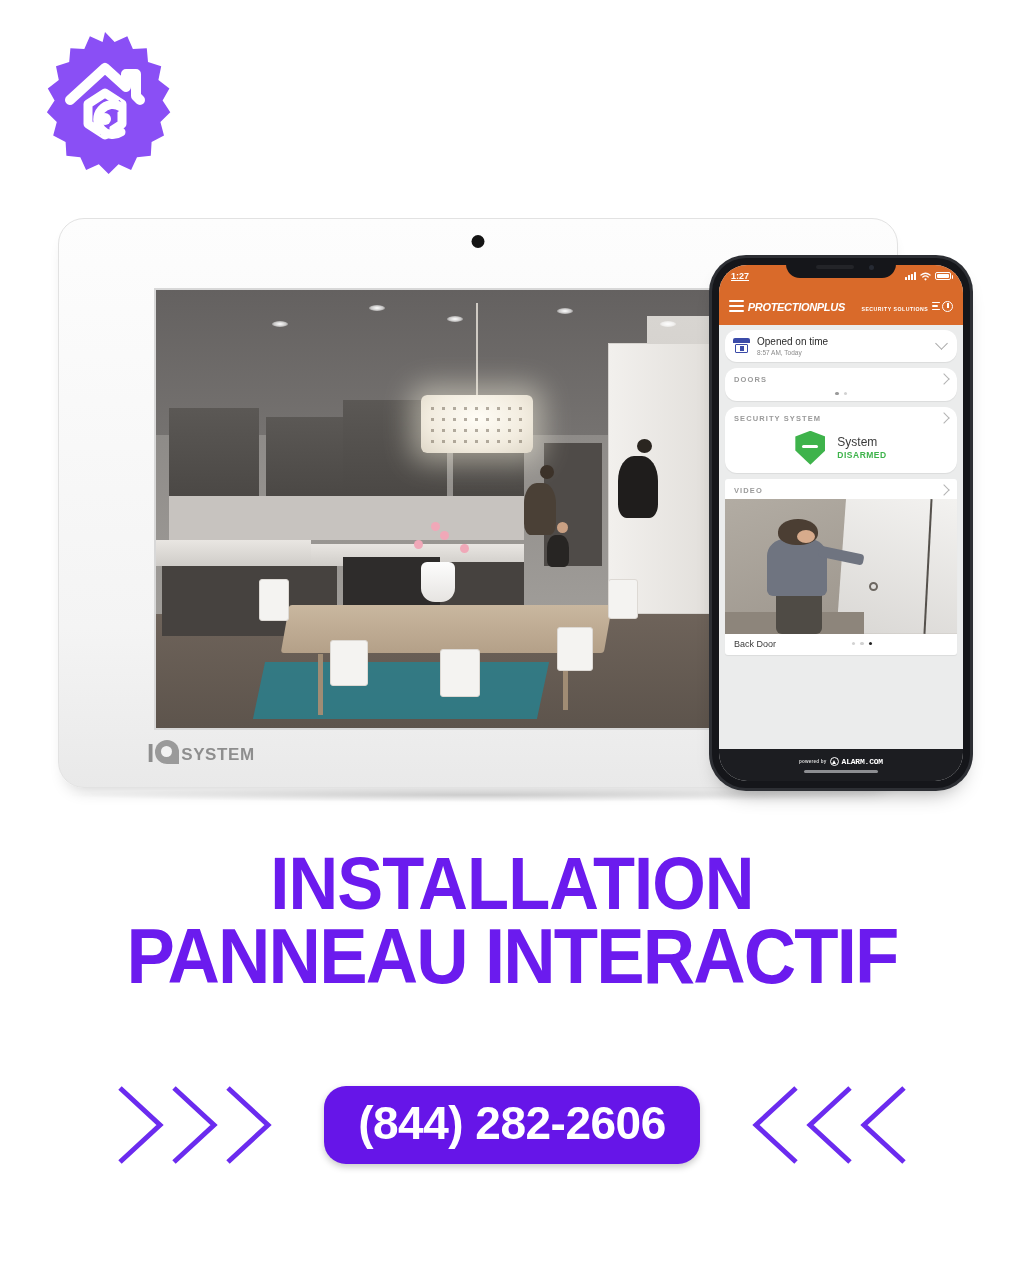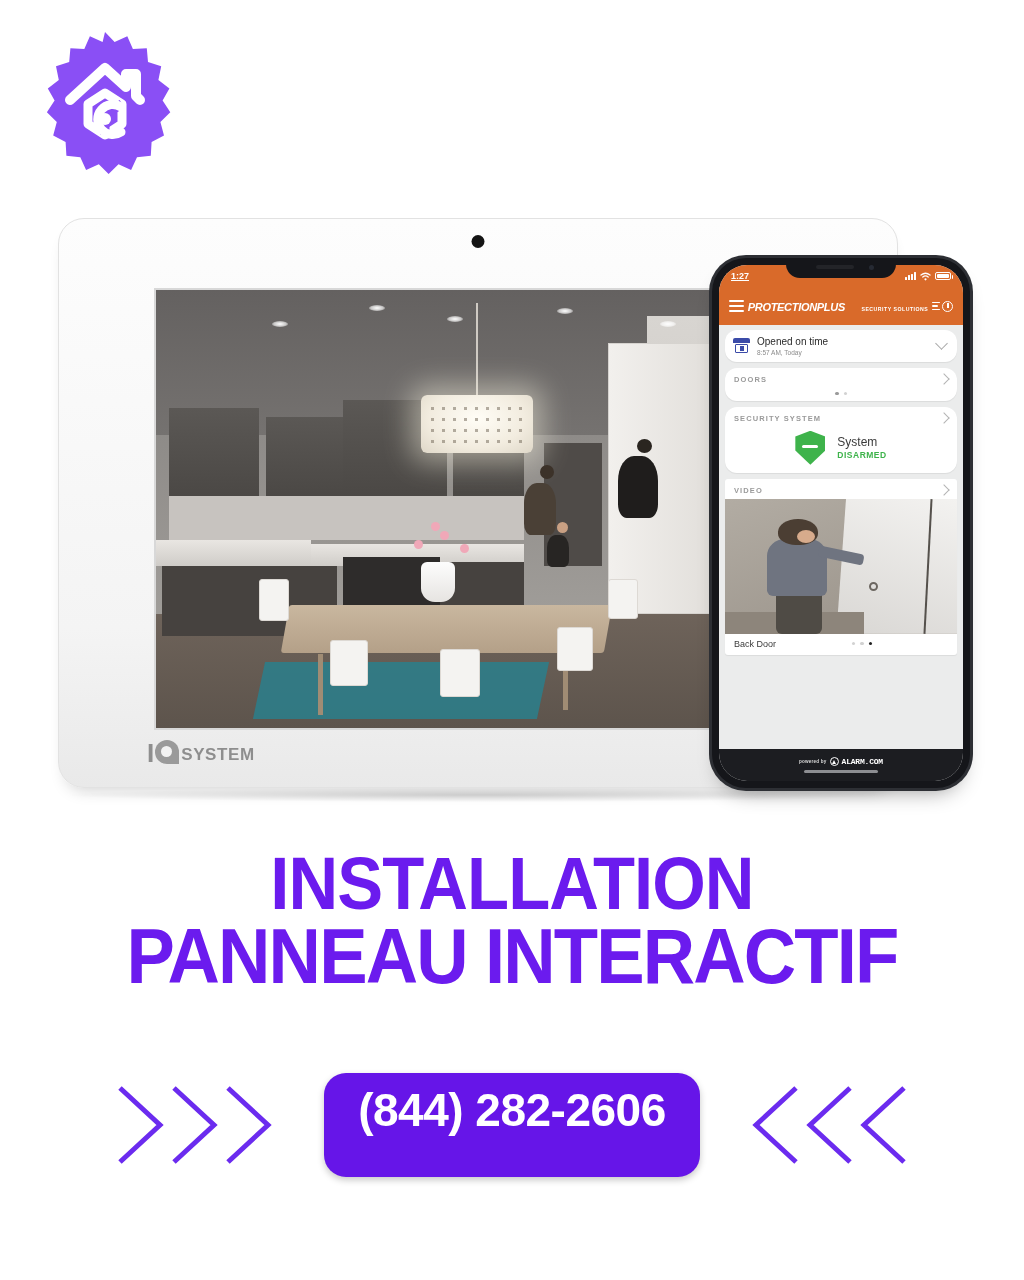--- a/index.html
+++ b/index.html
@@ -224,21 +224,21 @@
     color:#6B1BEE; font-weight:800; font-size:74px; line-height:.96;
     letter-spacing:-1px;
     font-family:"Liberation Sans","DejaVu Sans",sans-serif;
     transform: scaleX(.93); transform-origin: 50% 0;
   }
   .headline .l2 { font-size:78px; letter-spacing:-2px; }
 
   
   .cta-row {
     position:absolute; left:0; top:1073px; width:1024px; height:104px;
-    display:flex; justify-content:center; gap:32px;
+    display:flex; align-items:center; justify-content:center; gap:32px;
   }
   .chevs { display:flex; align-items:center; }
   .chevs svg { display:block; }
   .phone-pill {
     background:#6615E8; color:#fff; border-radius:22px;
     padding:14px 34px 18px;
     font-size:46px; font-weight:800; letter-spacing:-.5px; line-height:1;
     box-shadow:0 3px 7px rgba(0,0,0,.22);
     white-space:nowrap;
   }

